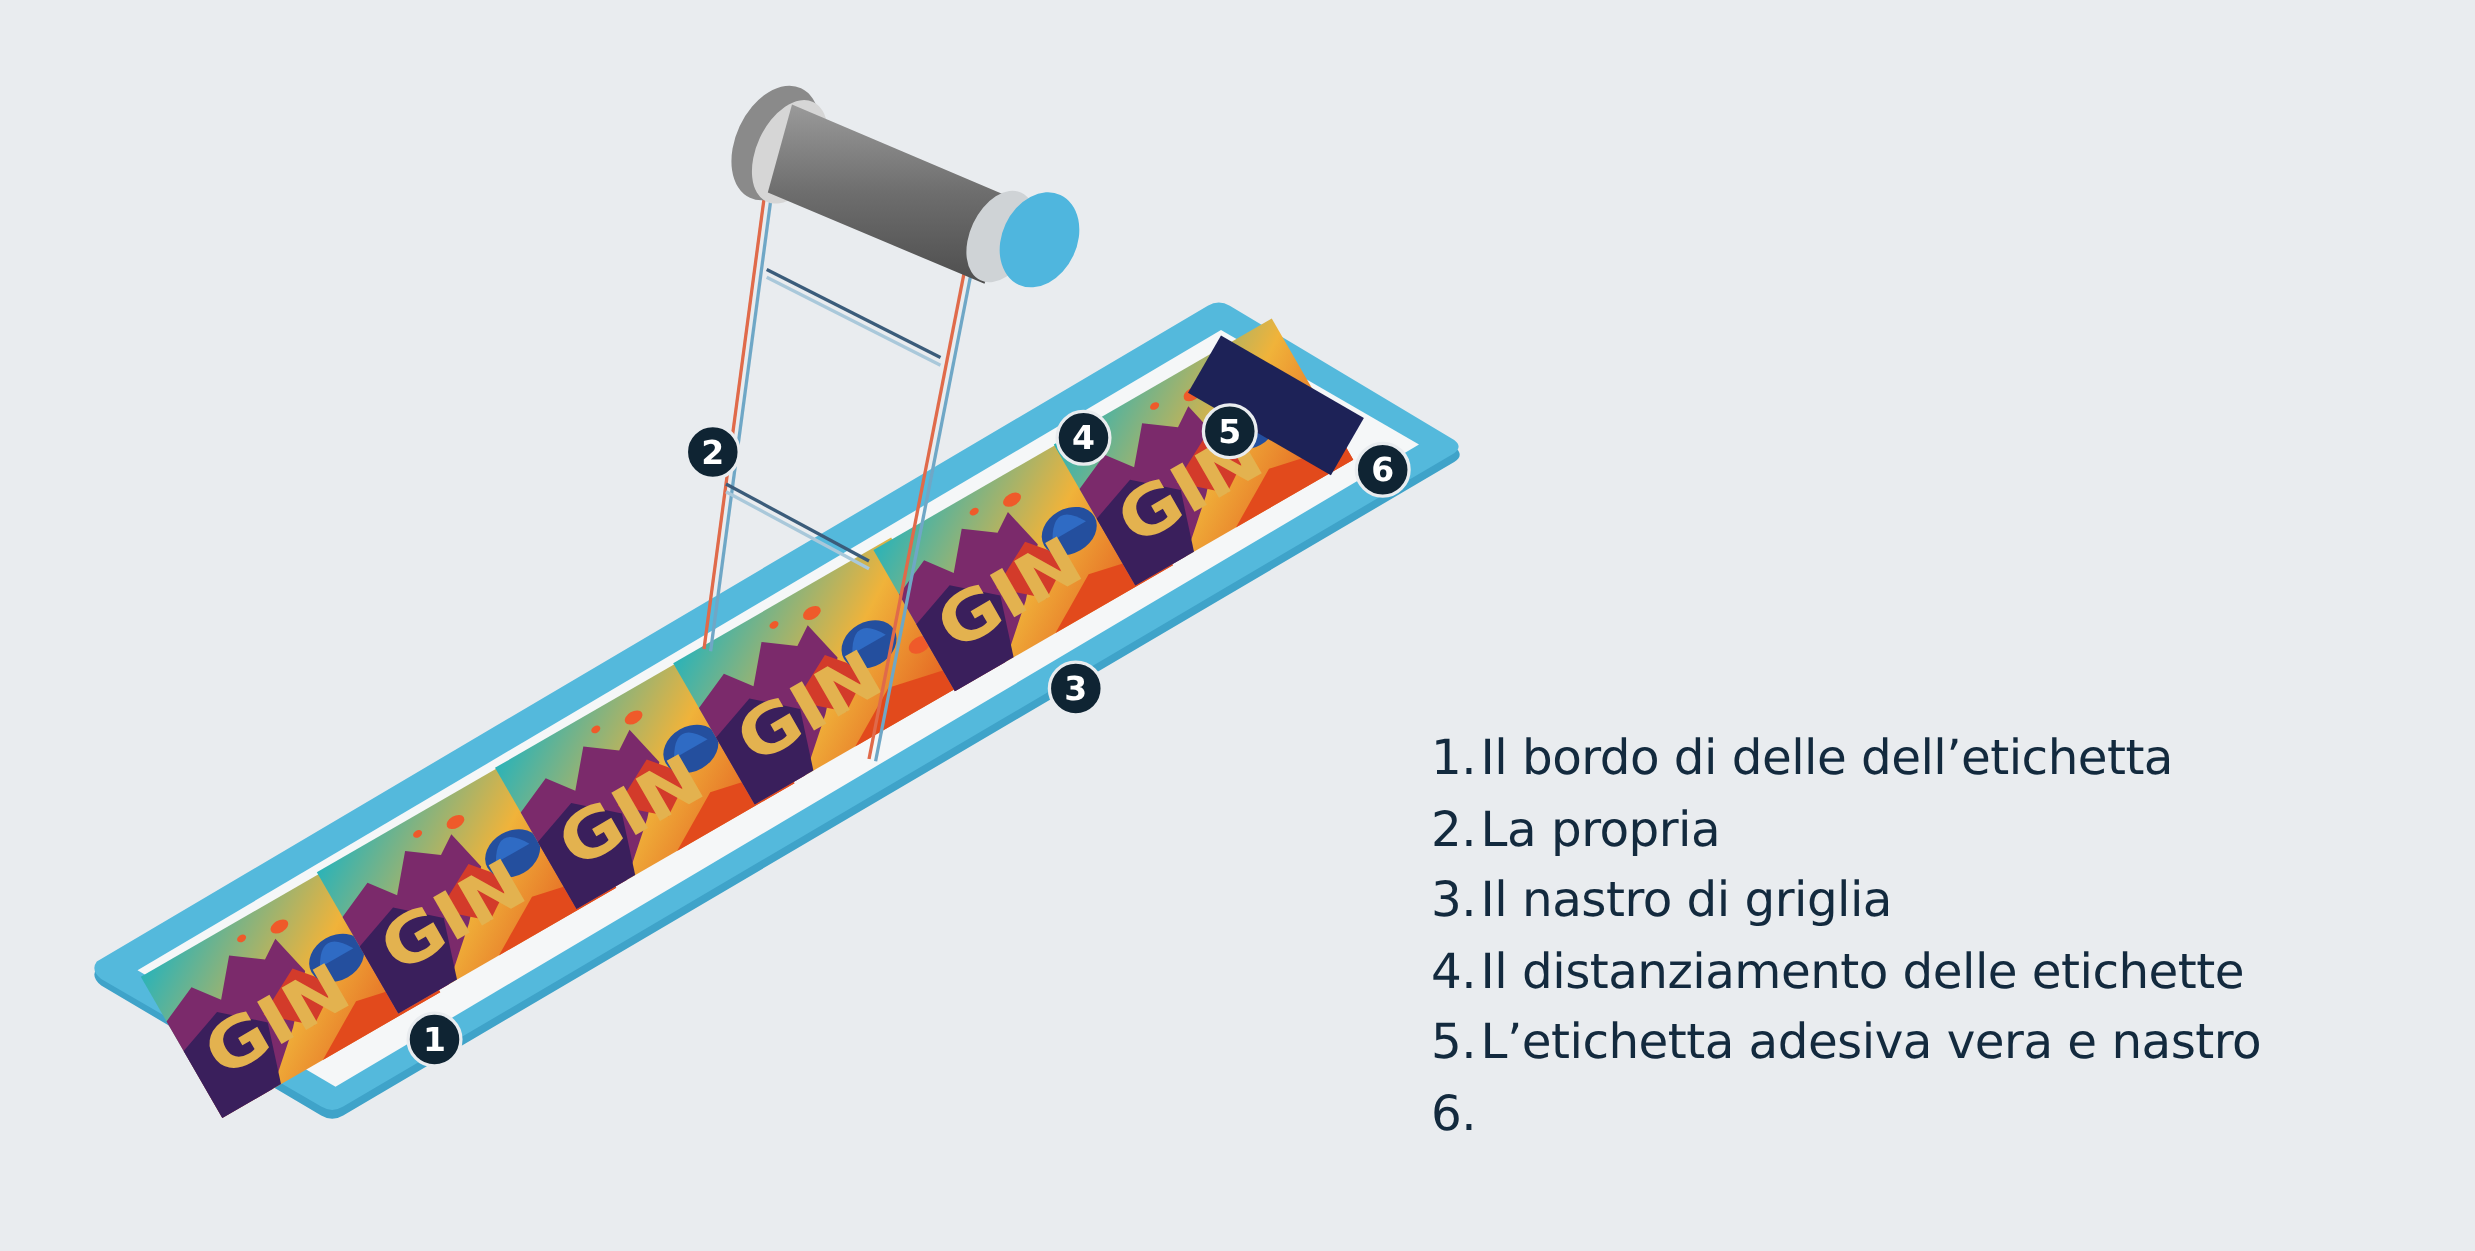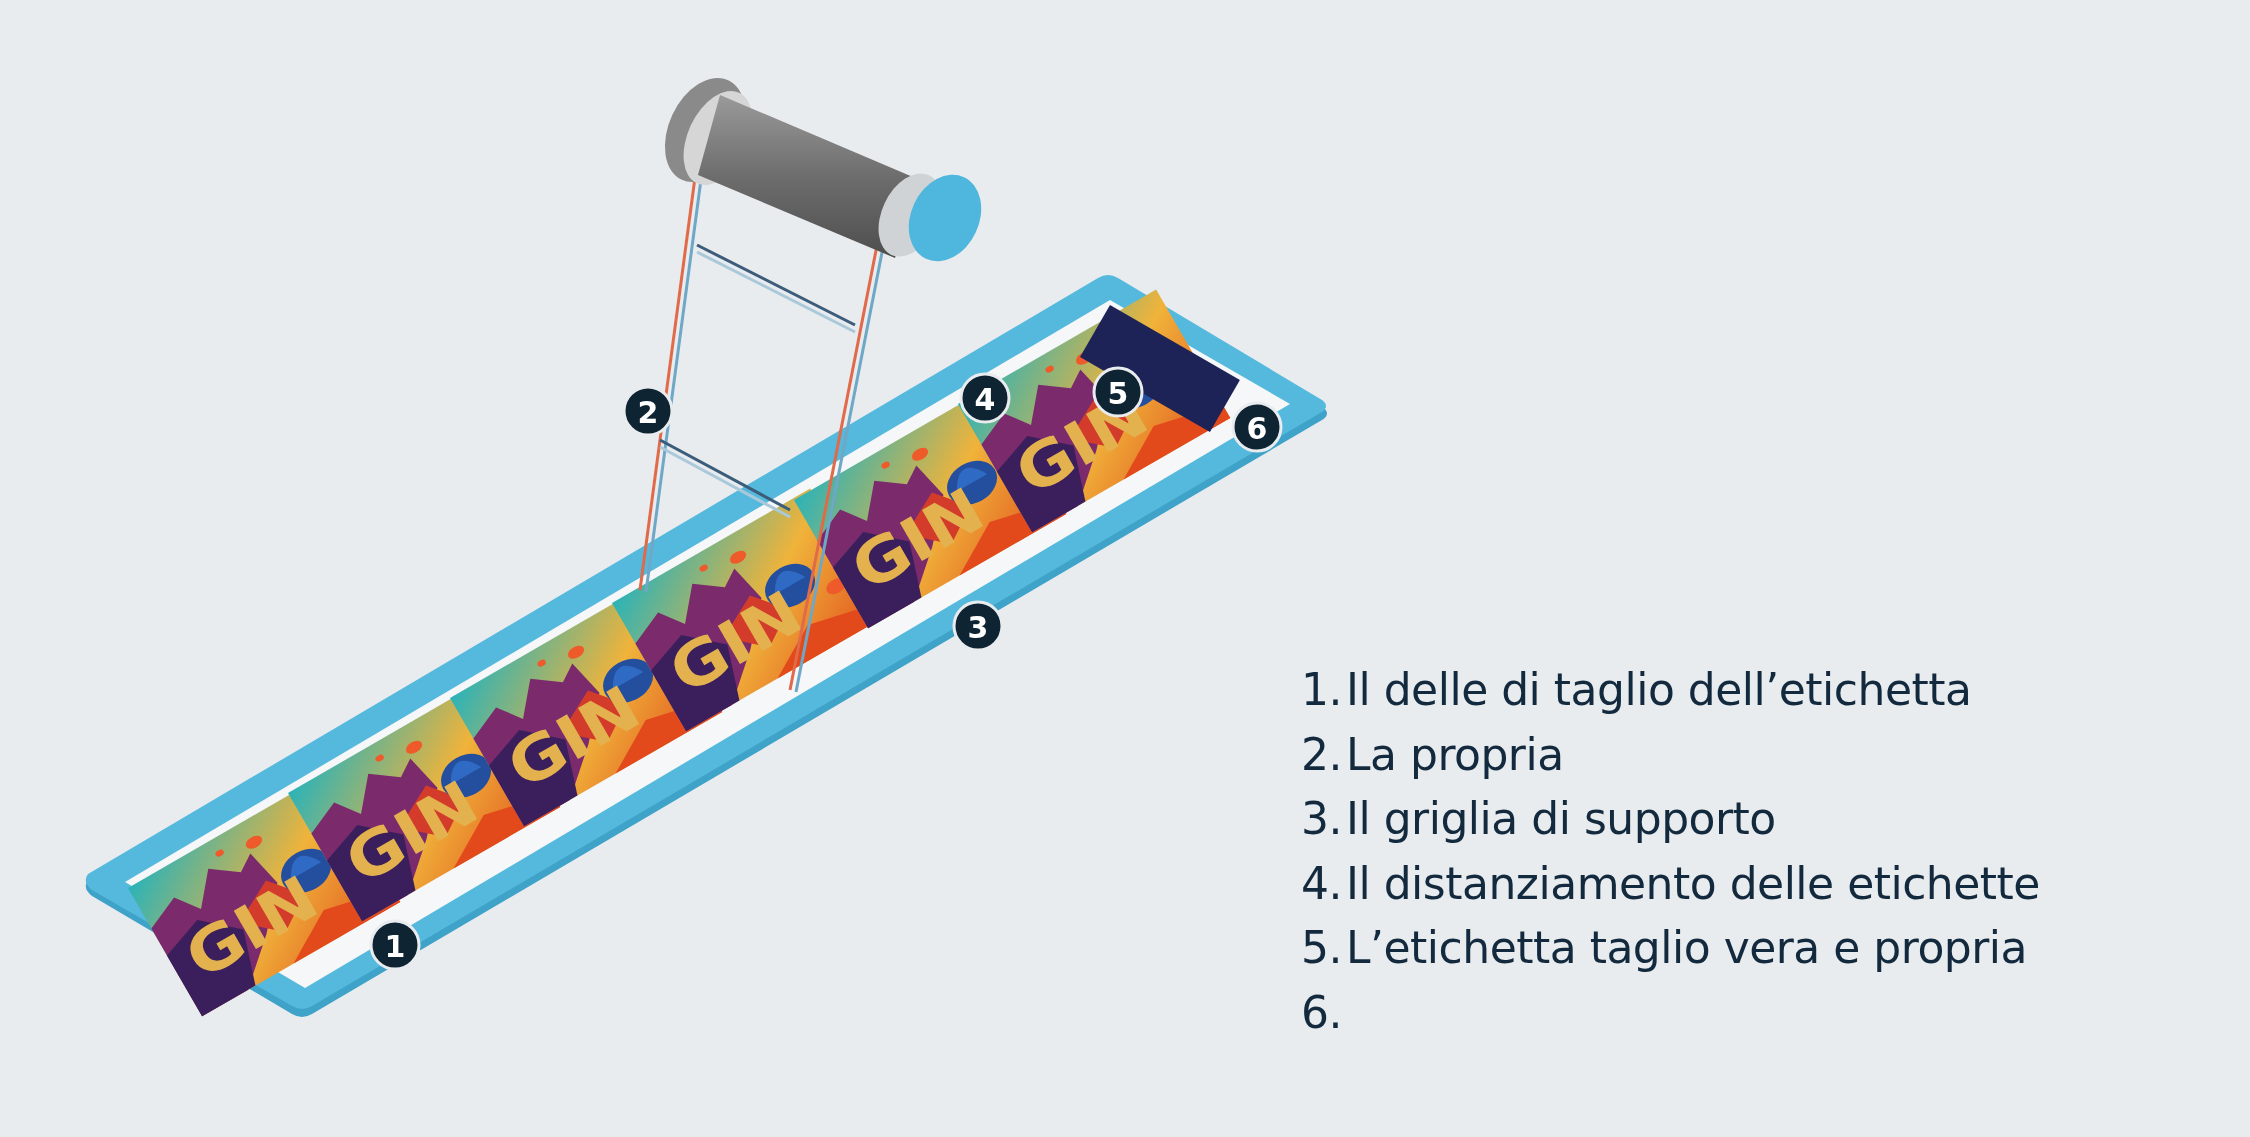--- a/index.html
+++ b/index.html
@@ -129,34 +129,34 @@
   </g>
   <g>
     <circle cx="1257" cy="427" r="24" fill="#0f2433" stroke="#e9ecef" stroke-width="3"></circle>
     <text x="1257" y="428" class="badge-text">6</text>
   </g>
 </svg>
 
 <div id="legend">
   <div class="legend-item">
     <span class="legend-num">1.</span>
-    <span>Il delle di taglio dell’etichetta</span>
+    <span>Il bordo di delle dell’etichetta</span>
   </div>
   <div class="legend-item">
     <span class="legend-num">2.</span>
     <span>La propria</span>
   </div>
   <div class="legend-item">
     <span class="legend-num">3.</span>
-    <span>Il griglia di supporto</span>
+    <span>Il nastro di griglia</span>
   </div>
   <div class="legend-item">
     <span class="legend-num">4.</span>
     <span>Il distanziamento delle etichette</span>
   </div>
   <div class="legend-item">
     <span class="legend-num">5.</span>
-    <span>L’etichetta taglio vera e propria</span>
+    <span>L’etichetta adesiva vera e nastro</span>
   </div>
   <div class="legend-item">
     <span class="legend-num">6.</span>
   </div>
 </div>
 
 </body></html>

